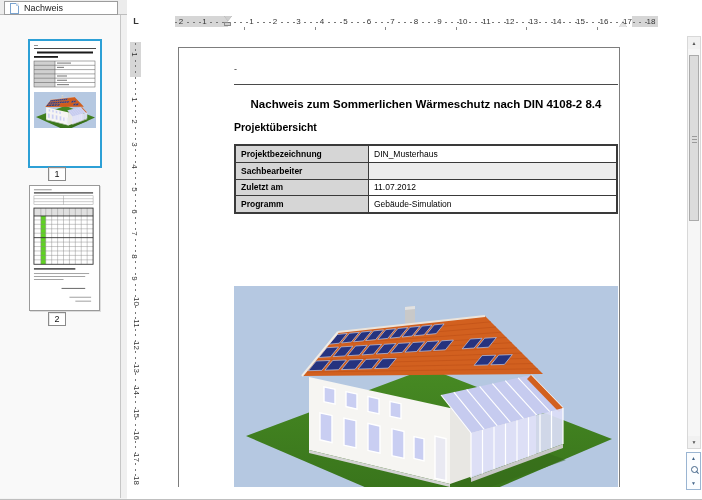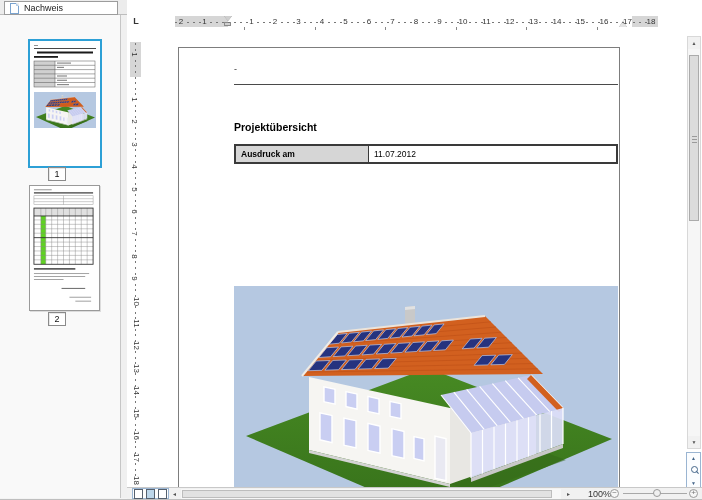--- a/index.html
+++ b/index.html
@@ -460,26 +460,39 @@
       <span class="vdot" style="top: 421.8px;"></span>
       <span class="vdot" style="top: 433px;"></span>
       <span class="vdot" style="top: 438.6px;"></span>
       <span class="vdot" style="top: 444.2px;"></span>
     </div>
 
   <div id="viewport">
     <div id="page">
       <div id="hdash">-</div>
       <div id="hrule"></div>
+      <div id="doctitle">Nachweis zum Sommerlichen Wärmeschutz nach DIN 4108-2 8.4</div>
       <div id="sectionheading">Projektübersicht</div>
       <table id="projtable">
           <tbody>
             <tr>
-              <td class="lab">Ausdruck am</td>
+              <td class="lab">Projektbezeichnung</td>
+              <td class="val">DIN_Musterhaus</td>
+            </tr>
+            <tr>
+              <td class="lab">Sachbearbeiter</td>
+              <td class="val empty"></td>
+            </tr>
+            <tr>
+              <td class="lab">Zuletzt am</td>
               <td class="val">11.07.2012</td>
+            </tr>
+            <tr>
+              <td class="lab">Programm</td>
+              <td class="val">Gebäude-Simulation</td>
             </tr>
           </tbody>
         </table>
       <div id="houseimg">
         <svg viewBox="0 0 384 215" width="384" height="215">
             <use href="#houseArt"></use>
           </svg>
       </div>
     </div>
   </div>
@@ -495,32 +508,15 @@
   </div>
 
   <div id="navgroup">
     <div class="navbtn" style="top:0;"><span>▲</span></div>
     <div class="navbtn" style="top:12px;">
         <span class="mag"></span>
       </div>
     <div class="navbtn" style="top:25px;"><span>▼</span></div>
   </div>
 
-  <div id="hscrollbar">
-    <div id="viewbtns">
-      <span class="vmicon"></span>
-      <span class="vmicon b"></span>
-      <span class="vmicon"></span>
-    </div>
-    <div class="harrow" style="left:42px;"><span>◄</span></div>
-    <div id="htrack">
-      <div id="hthumb"></div>
-    </div>
-    <div class="harrow" style="left:436px;"><span>►</span></div>
-    <div id="zoomlabel">100%</div>
-    <div class="zbtn" style="left:483px;"><span>−</span></div>
-    <div id="zslider"></div>
-    <div id="zhandle"></div>
-    <div class="zbtn" style="left:562px;"><span>+</span></div>
-  </div>
 
   <div id="bottomedge"></div>
 </div>
 
 </body></html>

